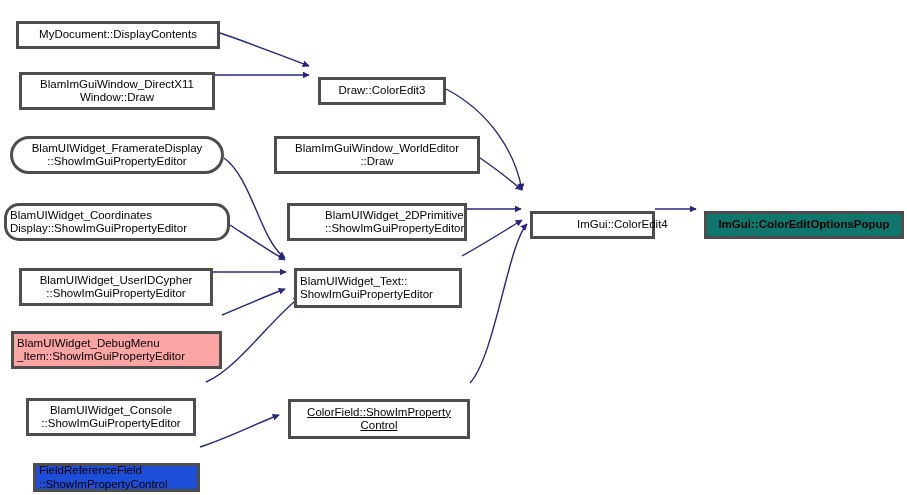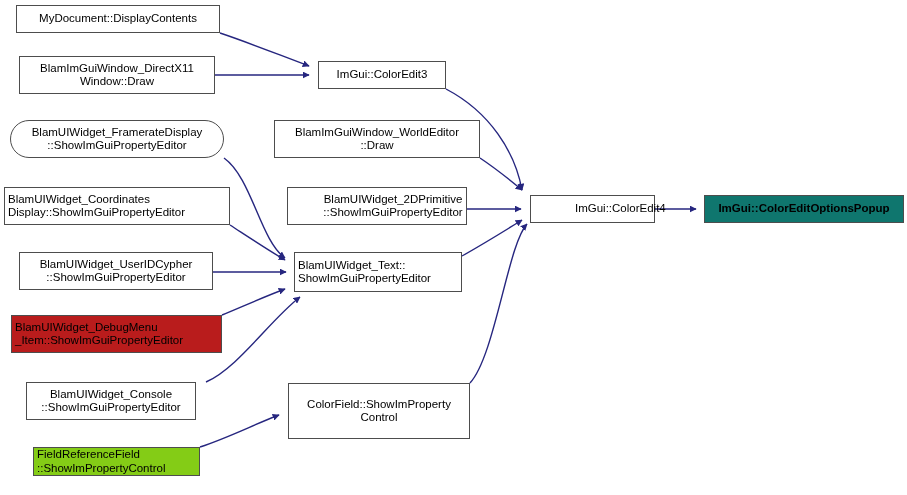--- a/index.html
+++ b/index.html
@@ -20,32 +20,33 @@
     position: absolute;
     left: 0;
     top: 0;
     width: 907px;
     height: 495px;
     pointer-events: none;
   }
   .node {
     position: absolute;
     box-sizing: border-box;
-    border: 1px solid #14532d;
+    border: 3px solid #14532d;
     background: #ffffff;
     color: #000000;
     font-size: 11.5px;
     line-height: 13.5px;
     text-align: center;
     display: flex;
     align-items: center;
     justify-content: center;
     padding: 1px 3px;
     white-space: pre-line;
     letter-spacing: 0px;
+    margin-top: 16px;
   }
   .node.highlight {
     background: #bfbfbf;
   }
   .node.left-align {
     text-align: left;
     justify-content: flex-start;
   }
   .node-label {
     display: block;
@@ -80,36 +81,36 @@
         <path d="M 200 447 C 230 437 255 424 279 415" fill="none" stroke="#26267f" stroke-width="1.4" marker-end="url(#arrowhead)"></path>
       </g>
   </svg>
 
   <div id="nodes">
       <div class="node" style="left: 16px; top: 5px; width: 204px; height: 28px; border-color: rgb(77, 77, 77); color: rgb(0, 0, 0); background: rgb(255, 255, 255);"><span class="node-label">MyDocument::DisplayContents</span></div>
       <div class="node" style="left: 19px; top: 56px; width: 196px; height: 38px; border-color: rgb(77, 77, 77); color: rgb(0, 0, 0); background: rgb(255, 255, 255);"><span class="node-label">BlamImGuiWindow_DirectX11
 Window::Draw</span></div>
       <div class="node" style="left: 10px; top: 120px; width: 214px; height: 38px; border-color: rgb(77, 77, 77); color: rgb(0, 0, 0); background: rgb(255, 255, 255); border-radius: 19px;"><span class="node-label">BlamUIWidget_FramerateDisplay
 ::ShowImGuiPropertyEditor</span></div>
-      <div class="node left-align" style="left: 4px; top: 187px; width: 226px; height: 38px; border-color: rgb(77, 77, 77); color: rgb(0, 0, 0); background: rgb(255, 255, 255);"><span class="node-label">BlamUIWidget_Coordinates
+      <div class="node left-align" style="left: 4px; top: 187px; width: 226px; height: 38px; border-color: rgb(77, 77, 77); color: rgb(0, 0, 0); background: rgb(255, 255, 255); border-radius: 15px;"><span class="node-label">BlamUIWidget_Coordinates
 Display::ShowImGuiPropertyEditor</span></div>
       <div class="node" style="left: 19px; top: 252px; width: 194px; height: 38px; border-color: rgb(77, 77, 77); color: rgb(0, 0, 0); background: rgb(255, 255, 255);"><span class="node-label">BlamUIWidget_UserIDCypher
 ::ShowImGuiPropertyEditor</span></div>
-      <div class="node left-align" style="left: 11px; top: 315px; width: 211px; height: 38px; border-color: rgb(77, 77, 77); color: rgb(0, 0, 0); background: #b91c1c;"><span class="node-label">BlamUIWidget_DebugMenu
+      <div class="node left-align" style="left: 11px; top: 315px; width: 211px; height: 38px; border-color: rgb(77, 77, 77); color: rgb(0, 0, 0); background: #fca5a5;"><span class="node-label">BlamUIWidget_DebugMenu
 _Item::ShowImGuiPropertyEditor</span></div>
       <div class="node" style="left: 26px; top: 382px; width: 170px; height: 38px; border-color: rgb(77, 77, 77); color: rgb(0, 0, 0); background: rgb(255, 255, 255);"><span class="node-label">BlamUIWidget_Console
 ::ShowImGuiPropertyEditor</span></div>
-      <div class="node left-align" style="left: 33px; top: 447px; width: 167px; height: 29px; border-color: rgb(77, 77, 77); color: rgb(0, 0, 0); background: #84cc16;"><span class="node-label">FieldReferenceField
+      <div class="node left-align" style="left: 33px; top: 447px; width: 167px; height: 29px; border-color: rgb(77, 77, 77); color: rgb(0, 0, 0); background: #1d4ed8;"><span class="node-label">FieldReferenceField
 ::ShowImPropertyControl</span></div>
-      <div class="node" style="left: 318px; top: 61px; width: 128px; height: 28px; border-color: rgb(77, 77, 77); color: rgb(0, 0, 0); background: rgb(255, 255, 255);"><span class="node-label">ImGui::ColorEdit3</span></div>
+      <div class="node" style="left: 318px; top: 61px; width: 128px; height: 28px; border-color: rgb(77, 77, 77); color: rgb(0, 0, 0); background: rgb(255, 255, 255);"><span class="node-label">Draw::ColorEdit3</span></div>
       <div class="node" style="left: 274px; top: 120px; width: 206px; height: 38px; border-color: rgb(77, 77, 77); color: rgb(0, 0, 0); background: rgb(255, 255, 255);"><span class="node-label">BlamImGuiWindow_WorldEditor
 ::Draw</span></div>
       <div class="node" style="left: 287px; top: 187px; width: 180px; height: 38px; border-color: rgb(77, 77, 77); color: rgb(0, 0, 0); background: rgb(255, 255, 255); padding-left: 35px;"><span class="node-label">BlamUIWidget_2DPrimitive
 ::ShowImGuiPropertyEditor</span></div>
       <div class="node left-align" style="left: 294px; top: 252px; width: 168px; height: 40px; border-color: rgb(77, 77, 77); color: rgb(0, 0, 0); background: rgb(255, 255, 255);"><span class="node-label">BlamUIWidget_Text::
 ShowImGuiPropertyEditor</span></div>
-      <div class="node" style="left: 288px; top: 383px; width: 182px; height: 56px; border-color: rgb(77, 77, 77); color: rgb(0, 0, 0); background: rgb(255, 255, 255);"><span class="node-label">ColorField::ShowImProperty
+      <div class="node" style="left: 288px; top: 383px; width: 182px; height: 40px; border-color: rgb(77, 77, 77); color: rgb(0, 0, 0); background: rgb(255, 255, 255); text-decoration: underline;"><span class="node-label">ColorField::ShowImProperty
 Control</span></div>
       <div class="node" style="left: 530px; top: 195px; width: 125px; height: 28px; border-color: rgb(77, 77, 77); color: rgb(0, 0, 0); background: rgb(255, 255, 255); padding-left: 44px;"><span class="node-label">ImGui::ColorEdit4</span></div>
       <div class="node highlight" style="left: 704px; top: 195px; width: 200px; height: 28px; border-color: rgb(77, 77, 77); color: rgb(0, 0, 0); background: #0f766e; font-weight: bold;"><span class="node-label">ImGui::ColorEditOptionsPopup</span></div>
     </div>
 
 </div>
 
 </body></html>

